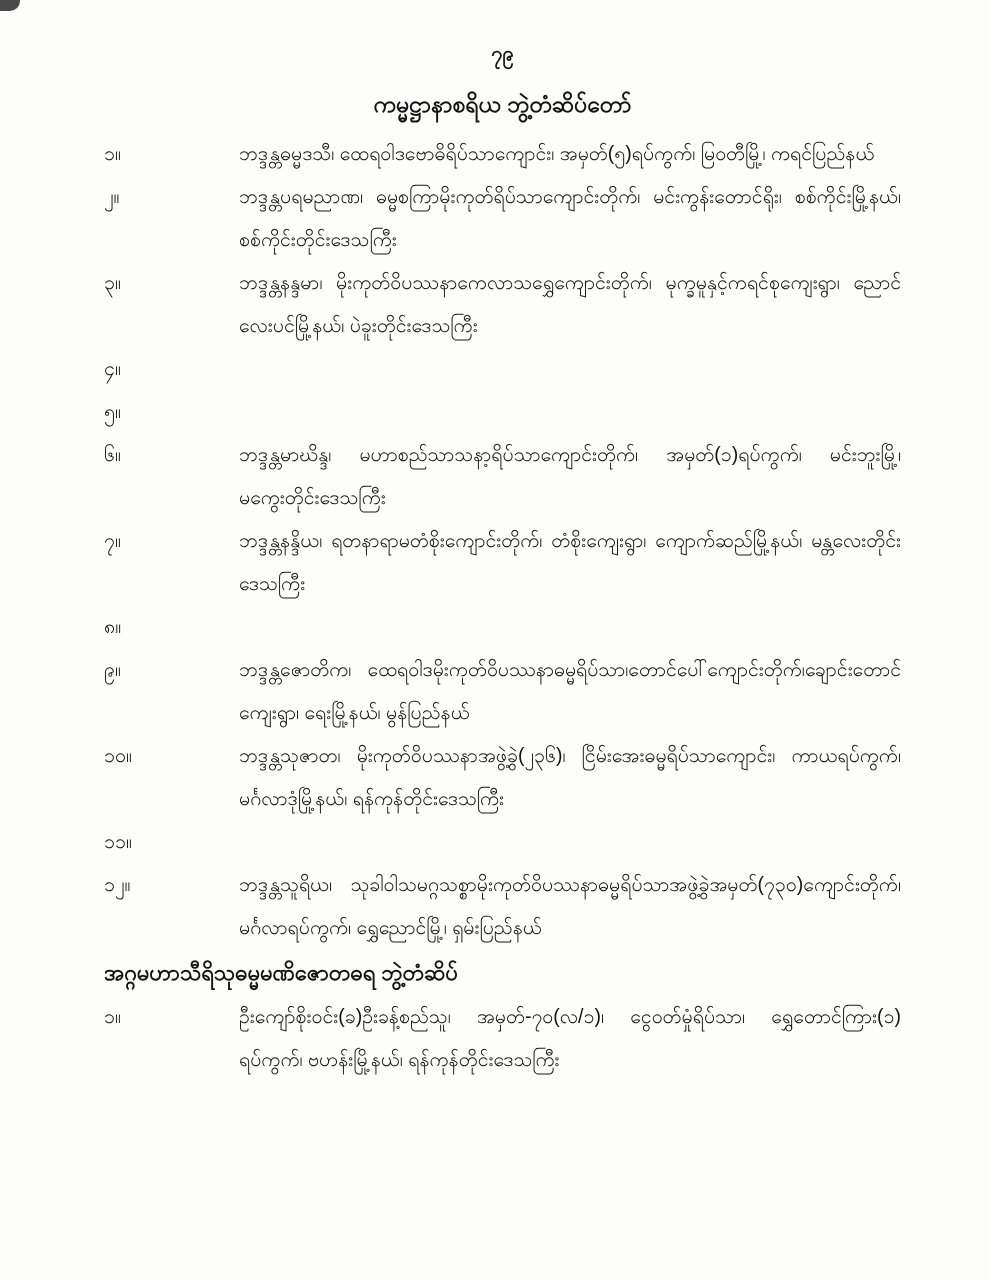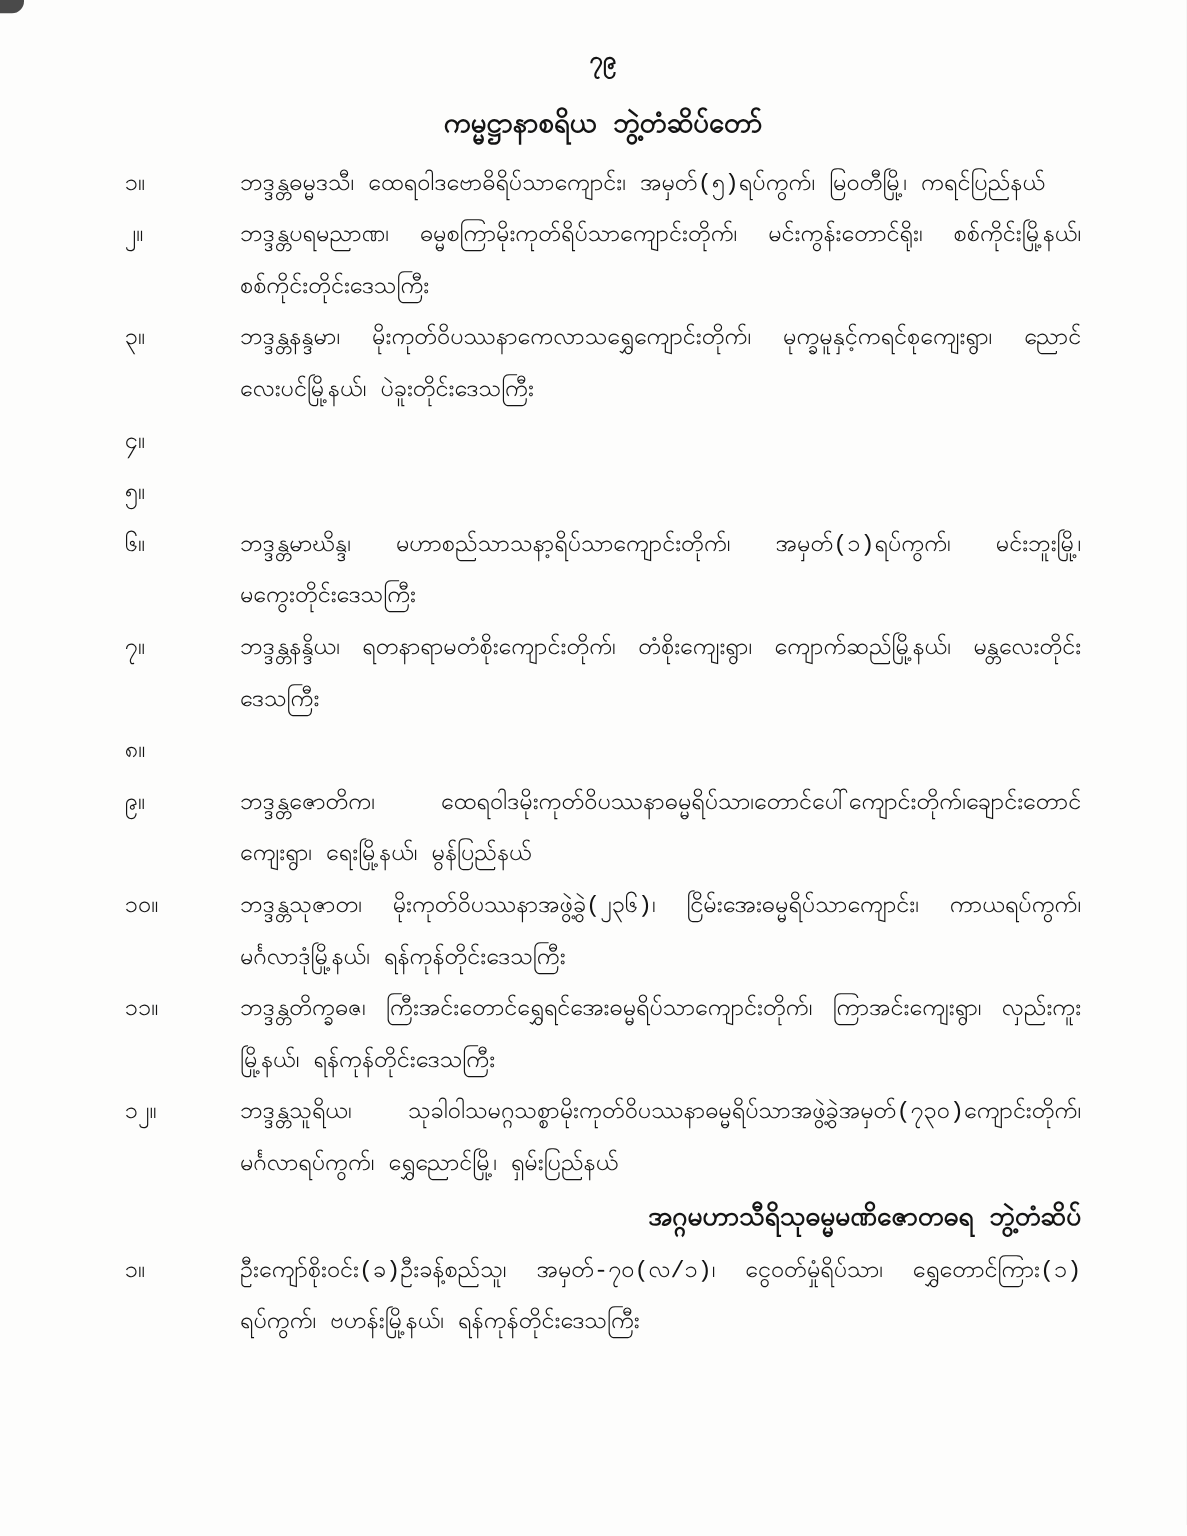--- a/index.html
+++ b/index.html
@@ -2,21 +2,21 @@
 <html><head>
 <meta charset="utf-8">
 <style>
   html, body { margin:0; padding:0; background:#e8e8e8; }
   .page {
     position:relative;
     width:989px; height:1280px;
     margin:0 auto;
     background:#fdfdfc;
     overflow:hidden;
-    font-family:Liberation Mono, monospace;
+    font-family:Liberation Sans, sans-serif;
     color:#141414;
   }
   .scan-corner {
     position:absolute; top:0; left:0;
     width:20px; height:11px;
     background:#2a2a2a;
     border-bottom-right-radius:10px;
     opacity:.85;
   }
   .content { padding:38px 88px 0 104px; }
@@ -36,23 +36,24 @@
   .row { display:flex; align-items:flex-start; }
   .num {
     width:96px; flex-shrink:0;
     font-size:19.5px; line-height:43px;
   }
   .txt {
     flex:1;
     font-size:19.5px; line-height:43px;
     text-align:justify;
     text-justify:inter-word;
+    margin-left:39px;
   }
   .section-title {
-    text-align:right;
+    text-align:left;
     font-size:22px; font-weight:700;
     line-height:43px;
     margin:2px 0 1px 0;
   }
 </style>
 </head>
 <body>
 
 <div class="page">
   <div class="scan-corner"></div>
@@ -94,21 +95,20 @@
     <div class="row">
       <span class="num">၉။</span>
       <span class="txt">ဘဒ္ဒန္တဇောတိက၊ ထေရဝါဒမိုးကုတ်ဝိပဿနာဓမ္မရိပ်သာ၊တောင်ပေါ်ကျောင်းတိုက်၊ချောင်းတောင် ကျေးရွာ၊ ရေးမြို့နယ်၊ မွန်ပြည်နယ်</span>
     </div>
     <div class="row">
       <span class="num">၁၀။</span>
       <span class="txt">ဘဒ္ဒန္တသုဇာတ၊ မိုးကုတ်ဝိပဿနာအဖွဲ့ခွဲ(၂၃၆)၊ ငြိမ်းအေးဓမ္မရိပ်သာကျောင်း၊ ကာယရပ်ကွက်၊ မင်္ဂလာဒုံမြို့နယ်၊ ရန်ကုန်တိုင်းဒေသကြီး</span>
     </div>
     <div class="row">
       <span class="num">၁၁။</span>
-      <span class="txt">ဘဒ္ဒန္တတိက္ခဓဇ၊ ကြီးအင်းတောင်ရွှေရင်အေးဓမ္မရိပ်သာကျောင်းတိုက်၊ ကြာအင်းကျေးရွာ၊ လှည်းကူးမြို့နယ်၊ ရန်ကုန်တိုင်းဒေသကြီး</span>
     </div>
     <div class="row">
       <span class="num">၁၂။</span>
       <span class="txt">ဘဒ္ဒန္တသူရိယ၊ သုခါဝါသမဂ္ဂသစ္စာမိုးကုတ်ဝိပဿနာဓမ္မရိပ်သာအဖွဲ့ခွဲအမှတ်(၇၃၀)ကျောင်းတိုက်၊ မင်္ဂလာရပ်ကွက်၊ ရွှေညောင်မြို့၊ ရှမ်းပြည်နယ်</span>
     </div>
 
     <div class="section-title">အဂ္ဂမဟာသီရိသုဓမ္မမဏိဇောတဓရ ဘွဲ့တံဆိပ်</div>
 
     <div class="row">
       <span class="num">၁။</span>

